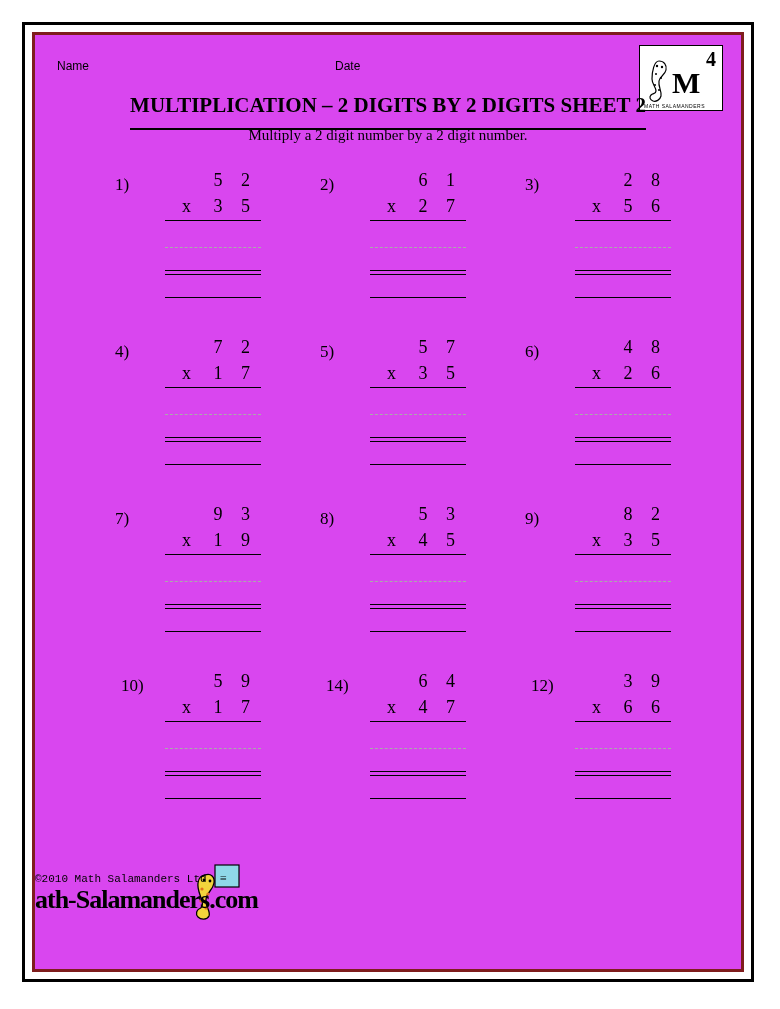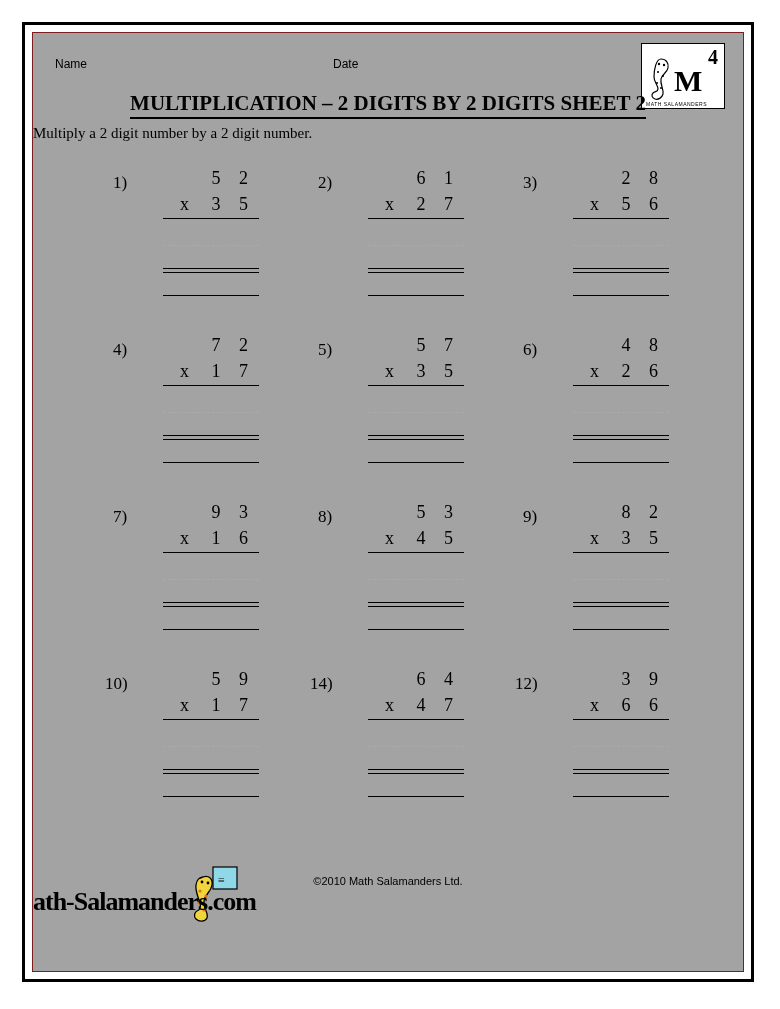--- a/index.html
+++ b/index.html
@@ -23,23 +23,23 @@
     height: 960px;
     border: 3px solid #000;
     box-sizing: border-box;
   }
   .page-inner {
     position: absolute;
     left: 7px;
     top: 7px;
     right: 7px;
     bottom: 7px;
-    border: 1px solid #7f1d1d;
+    border: 3px solid #7f1d1d;
     box-sizing: border-box;
-    background: #a3a3a3;
+    background: #d946ef;
   }
 
   
   .name-label {
     position: absolute;
     left: 22px;
     top: 24px;
     font-size: 12px;
   }
   .date-label {
@@ -97,29 +97,29 @@
     right: 0;
     top: 58px;
     text-align: center;
     font-size: 21px;
     font-weight: bold;
     margin: 0;
     font-family: "Liberation Serif", serif;
   }
   h1.title span {
     border-bottom: 2px solid #000;
-    padding-bottom: 2px;
+    padding-bottom: 11px;
     text-align: right;
   }
   .subtitle {
     position: absolute;
     left: 0;
     right: 0;
     top: 92px;
-    text-align: left;
+    text-align: center;
     font-size: 15px;
     font-family: "Liberation Serif", serif;
   }
 
   
   .grid {
     position: absolute;
     left: 52px;
     top: 132px;
     width: 616px;
@@ -132,21 +132,21 @@
     width: 205px;
     position: relative;
   }
   .qnum {
     position: absolute;
     left: 28px;
     top: 8px;
     font-size: 17px;
     font-family: "Liberation Serif", serif;
   }
-  .qnum.wide { left: 20px; }
+  .qnum.wide { left: 34px; }
 
   .sum {
     position: absolute;
     left: 78px;
     top: 0;
     width: 96px;
   }
   .digits {
     text-align: right;
     font-size: 18px;
@@ -185,22 +185,22 @@
     left: 0;
     right: 0;
     bottom: 36px;
     height: 80px;
   }
   .copyright {
     position: absolute;
     left: 0;
     right: 0;
     top: 20px;
-    text-align: center;
     font-size: 11px;
+    font-family: Liberation Mono, monospace;
   }
   .brand {
     position: absolute;
     left: 0;
     right: 0;
     top: 32px;
     text-align: left;
     font-size: 26px;
     font-family: "Liberation Serif", serif;
     font-weight: bold;
@@ -339,21 +339,21 @@
         </div>
       </div>
 
       <div class="row">
         <div class="cell">
           <div class="qnum">7)</div>
           <div class="sum">
             <div class="digits">9 3</div>
             <div class="digits multiplier">
               <span class="op">x</span>
-              <span>1 6</span>
+              <span>1 9</span>
             </div>
             <div class="rule"></div>
             <div class="rule dashed"></div>
             <div class="rule sp1"></div>
             <div class="rule sp2"></div>
             <div class="rule sp3"></div>
           </div>
         </div>
         <div class="cell">
           <div class="qnum">8)</div>

